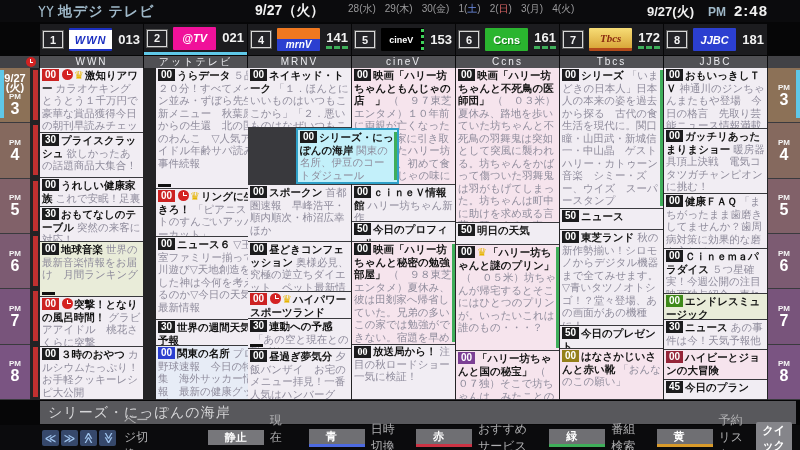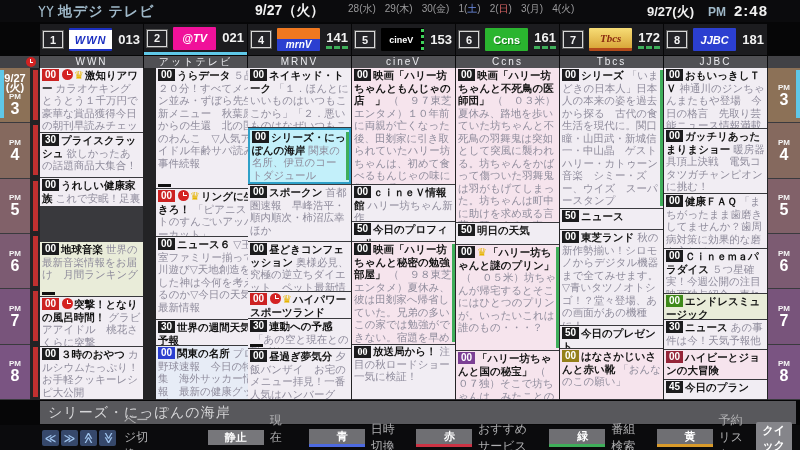--- a/index.html
+++ b/index.html
@@ -75,21 +75,21 @@
   
   .titlebar{position:absolute;left:0;top:400px;width:800px;height:25px;background:#060607;}
   .tb-inner{position:absolute;left:40px;top:1px;width:756px;height:23px;background:#58585c;color:#d6d6d8;font-size:14px;line-height:23px;padding-left:8px;box-sizing:border-box;letter-spacing:1px;}
   .ctrlbar{position:absolute;left:0;top:425px;width:800px;height:25px;background:#0b0b0d;display:flex;align-items:center;font-size:12px;color:#b0b0b2;}
   .navbtn{display:inline-block;width:17px;height:16px;background:#36486b;color:#9fc4ee;font-size:11px;font-weight:bold;line-height:16px;text-align:center;margin-right:2px;border-radius:2px;}
   .navbtn.up,.navbtn.down{position:relative;}
   .navbtn.up::before,.navbtn.down::before{content:"≪";display:inline-block;}
   .navbtn.up::before{transform:rotate(90deg);}
   .navbtn.down::before{transform:rotate(-90deg);}
   .ctlabel{margin:0 6px;}
-  .keybadge{display:inline-block;min-width:22px;padding:0 17px;height:15px;line-height:14px;text-align:right;background:#6f6f73;color:#fff;font-size:11px;font-weight:bold;border-bottom:3px solid transparent;margin-left:14px;}
+  .keybadge{display:inline-block;min-width:22px;padding:0 17px;height:15px;line-height:14px;text-align:left;background:#6f6f73;color:#fff;font-size:11px;font-weight:bold;border-bottom:3px solid transparent;margin-left:14px;}
   .freeze{background:#77777b;border-bottom:none;margin-left:46px;}
   .kb-blue{border-bottom-color:#4d6ae0;} .kb-red{border-bottom-color:#cc3344;}
   .kb-green{border-bottom-color:#3fae5a;} .kb-yellow{border-bottom-color:#d89a2a;}
   .quick{margin-left:auto;margin-right:8px;background:#85858a;color:#fff;font-size:11px;font-weight:bold;padding:1px 6px;border-radius:2px;}
   .pagegrp{margin-left:42px;display:flex;align-items:center;}
 </style>
 </head>
 <body>
 
 <div class="screen">
@@ -224,20 +224,23 @@
   <div class="pcol" style="left: 40px;">
         <div class="cell g-def" style="top: 0px; height: 64px;">
           <div class="ctext"><span class="badge b-red">00</span><span class="ic-rec"></span><span class="ic-crown"></span><span class="ptitle">激知りアワー</span><span class="pdesc">カラオケキングとうとう１千万円で豪華な賞品獲得今日の朝刊早読みチェック</span></div>
         </div>
         <div class="cell g-def" style="top: 65px; height: 44px;">
           <div class="ctext"><span class="badge b-blk">30</span><span class="ptitle">プライスクラッシュ</span><span class="pdesc">欲しかったあの話題商品大集合！</span></div>
         </div>
         <div class="cell g-def" style="top: 110px; height: 28px;">
           <div class="ctext"><span class="badge b-blk">00</span><span class="ptitle">うれしい健康家族</span><span class="pdesc">これで安眠！足裏マッサ</span></div>
         </div>
+        <div class="cell g-def" style="top: 139px; height: 34px;">
+          <div class="ctext"><span class="badge b-blk">30</span><span class="ptitle">おもてなしのテーブル</span><span class="pdesc">突然の来客に対応！</span></div>
+        </div>
         <div class="cell g-grn" style="top: 174px; height: 54px;">
           <div class="ctext"><span class="badge b-blk">00</span><span class="ptitle">地球音楽</span><span class="pdesc">世界の最新音楽情報をお届け　月間ランキング</span></div>
           <div class="dashm"></div>
         </div>
         <div class="cell g-def" style="top: 229px; height: 49px;">
           <div class="ctext"><span class="badge b-red">00</span><span class="ic-rec"></span><span class="ptitle">突撃！となりの風呂時間！</span><span class="pdesc">グラビアアイドル　桃花さくらに突撃</span></div>
         </div>
         <div class="cell g-def" style="top: 279px; height: 52px;">
           <div class="ctext"><span class="badge b-blk">00</span><span class="ptitle">３時のおやつ</span><span class="pdesc">カルシウムたっぷり！お手軽クッキーレシピ大公開</span></div>
         </div>
@@ -257,21 +260,21 @@
           <div class="ctext"><span class="badge b-blk">30</span><span class="ptitle">世界の週間天気予報</span></div>
         </div>
         <div class="cell g-blu" style="top: 278px; height: 53px;">
           <div class="ctext"><span class="badge b-blu">00</span><span class="ptitle">関東の名所</span><span class="pdesc">プロ野球速報　今日の特集　海外サッカー情報　最新の健康グッズ</span></div>
         </div>
       </div>
       <div class="pcol" style="left: 248px;">
         <div class="cell g-def" style="top: 0px; height: 59px;">
           <div class="ctext"><span class="badge b-blk">00</span><span class="ptitle">ネイキッド・トーク</span><span class="pdesc">「１．ほんとにいいものはいつもここから」「２．悪いものはなぜいつもここから</span></div>
         </div>
-        <div class="cell g-def sel" style="top: 60px; height: 56px;">
+        <div class="cell g-def sel" style="top: 60px; height: 56px; margin-left: 48px;">
           <div class="ctext"><span class="badge b-blk">00</span><span class="ptitle">シリーズ・にっぽんの海岸</span><span class="pdesc">関東の名所、伊豆のコートダジュール</span></div>
           <div class="gbar"></div>
         </div>
         <div class="cell g-def" style="top: 117px; height: 56px;">
           <div class="ctext"><span class="badge b-blk">00</span><span class="ptitle">スポークン</span><span class="pdesc">首都圏速報　早峰浩平・順内順次・柿沼広幸　ほか</span></div>
         </div>
         <div class="cell g-def" style="top: 174px; height: 49px;">
           <div class="ctext"><span class="badge b-blk">00</span><span class="ptitle">昼どきコンフェッション</span><span class="pdesc">奥様必見、究極の逆立ちダイエット　ペット最新情報</span></div>
         </div>
         <div class="cell g-def" style="top: 224px; height: 26px;">

